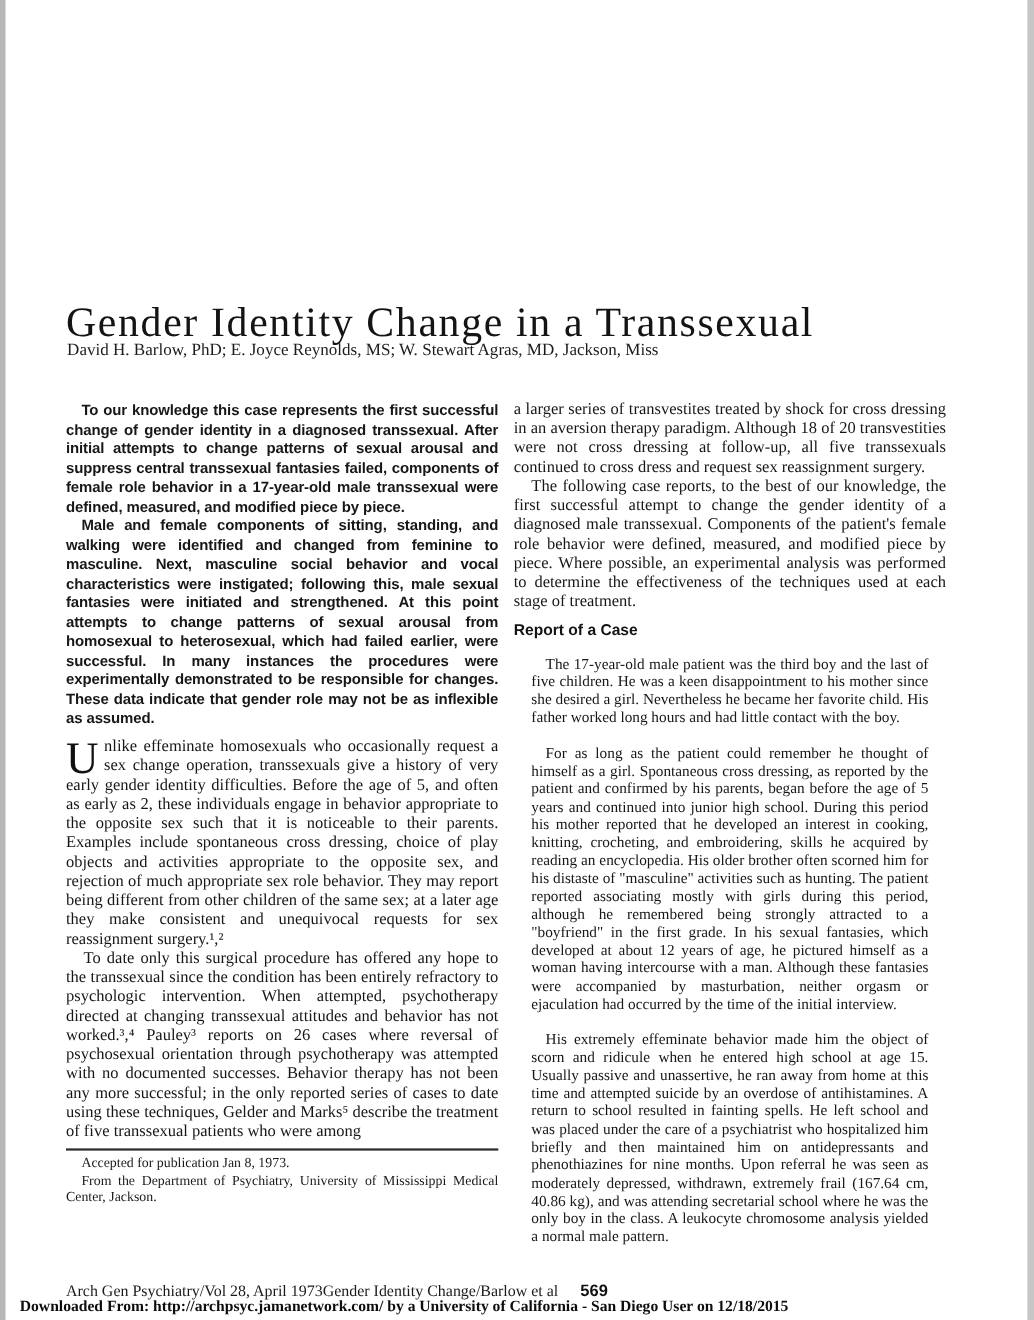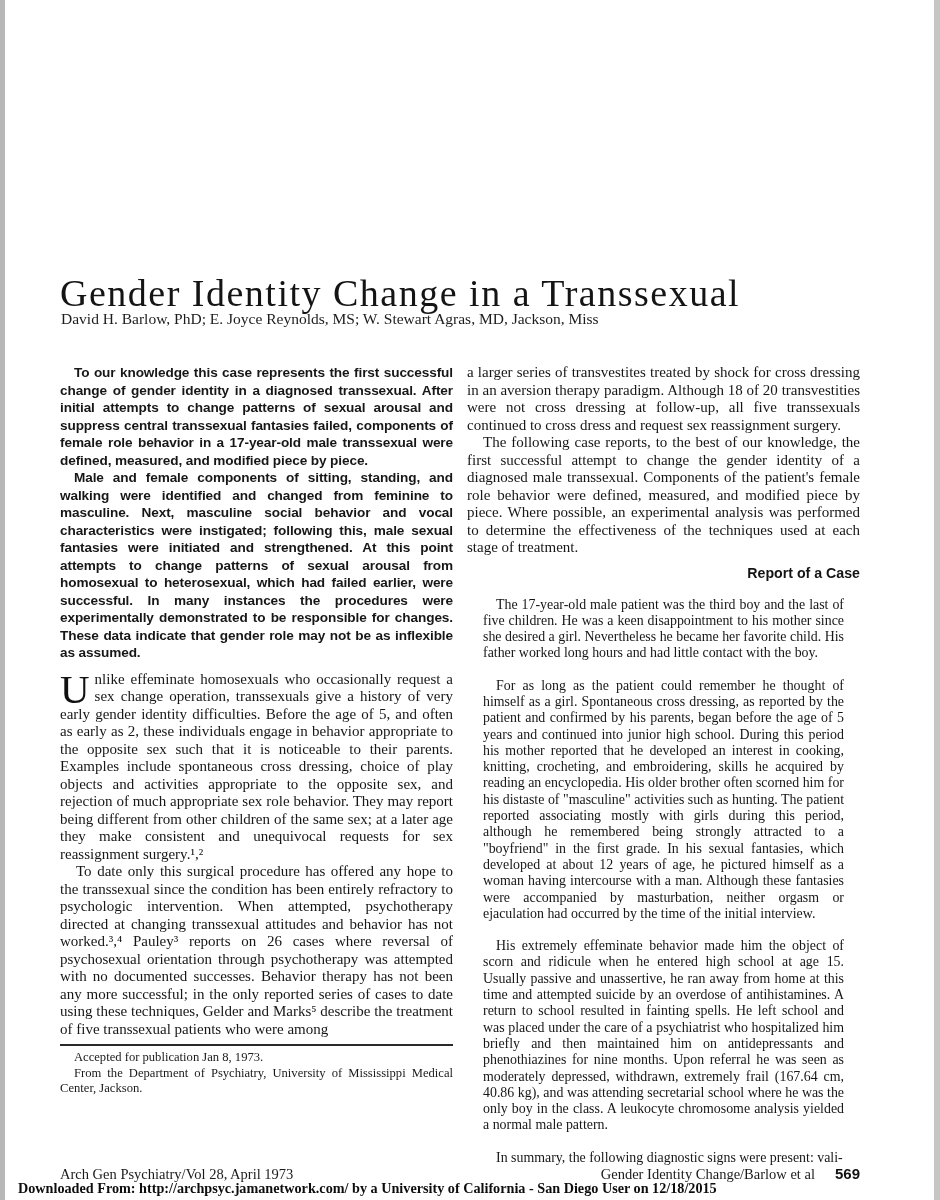--- a/index.html
+++ b/index.html
@@ -96,38 +96,38 @@
     font-size: 12.6px;
     line-height: 15.6px;
     text-align: justify;
     text-indent: 14px;
     color: #1a1a1a;
   }
   .section-heading {
     font-family: "Liberation Sans", sans-serif;
     font-weight: 700;
     font-size: 14.2px;
-    text-align: right;
+    text-align: left;
     margin: 8px 0 7px 0;
     color: #141414;
   }
   .case-text p {
     margin: 16px;
     font-size: 13.9px;
     line-height: 16.3px;
     text-align: justify;
     text-indent: 13px;
     color: #161616;
   }
   .page-footer {
     position: absolute;
     left: 60px; top: 1146px;
     width: 800px;
     display: flex;
-    justify-content: space-between;
+    justify-content: flex-start;
     align-items: baseline;
   }
   .journal-ref {
     font-size: 14.5px;
     color: #1a1a1a;
   }
   .running-head-wrap {
     display: flex;
     align-items: baseline;
     gap: 20px;
@@ -180,21 +180,20 @@
   <div class="col">
     <div class="body-text" style="margin-top:0">
       <p style="text-indent:0">a larger series of transvestites treated by shock for cross dressing in an aversion therapy paradigm. Although 18 of 20 transvestities were not cross dressing at follow-up, all five transsexuals continued to cross dress and request sex reassignment surgery.</p>
       <p>The following case reports, to the best of our knowledge, the first successful attempt to change the gender identity of a diagnosed male transsexual. Components of the patient's female role behavior were defined, measured, and modified piece by piece. Where possible, an experimental analysis was performed to determine the effectiveness of the techniques used at each stage of treatment.</p>
     </div>
     <div class="section-heading">Report of a Case</div>
     <div class="case-text">
       <p>The 17-year-old male patient was the third boy and the last of five children. He was a keen disappointment to his mother since she desired a girl. Nevertheless he became her favorite child. His father worked long hours and had little contact with the boy.</p>
       <p>For as long as the patient could remember he thought of himself as a girl. Spontaneous cross dressing, as reported by the patient and confirmed by his parents, began before the age of 5 years and continued into junior high school. During this period his mother reported that he developed an interest in cooking, knitting, crocheting, and embroidering, skills he acquired by reading an encyclopedia. His older brother often scorned him for his distaste of "masculine" activities such as hunting. The patient reported associating mostly with girls during this period, although he remembered being strongly attracted to a "boyfriend" in the first grade. In his sexual fantasies, which developed at about 12 years of age, he pictured himself as a woman having intercourse with a man. Although these fantasies were accompanied by masturbation, neither orgasm or ejaculation had occurred by the time of the initial interview.</p>
       <p>His extremely effeminate behavior made him the object of scorn and ridicule when he entered high school at age 15. Usually passive and unassertive, he ran away from home at this time and attempted suicide by an overdose of antihistamines. A return to school resulted in fainting spells. He left school and was placed under the care of a psychiatrist who hospitalized him briefly and then maintained him on antidepressants and phenothiazines for nine months. Upon referral he was seen as moderately depressed, withdrawn, extremely frail (167.64 cm, 40.86 kg), and was attending secretarial school where he was the only boy in the class. A leukocyte chromosome analysis yielded a normal male pattern.</p>
-      <p>In summary, the following diagnostic signs were present: vali-</p>
     </div>
   </div>
 
 </div>
 
 <div class="page-footer">
   <div class="journal-ref">Arch Gen Psychiatry/Vol 28, April 1973</div>
   <div class="running-head-wrap">
     <span class="running-head">Gender Identity Change/Barlow et al</span>
     <span class="page-number">569</span>

